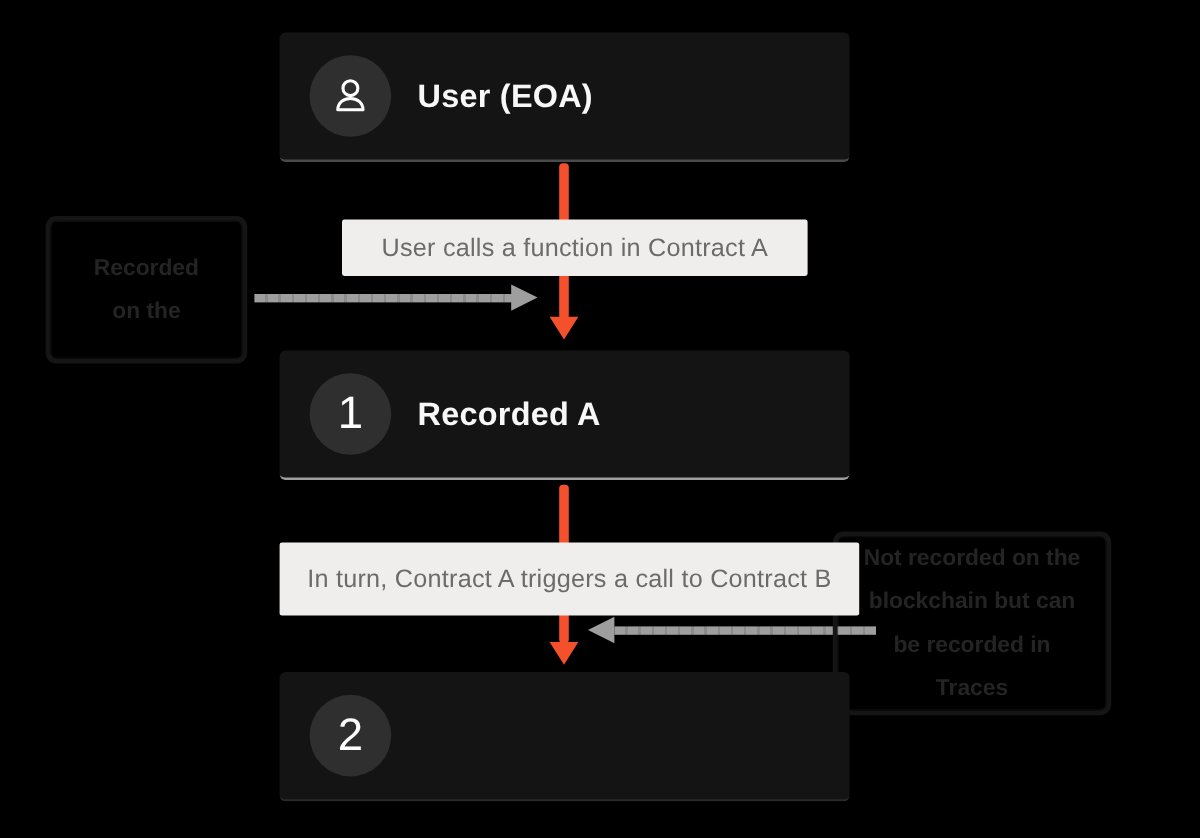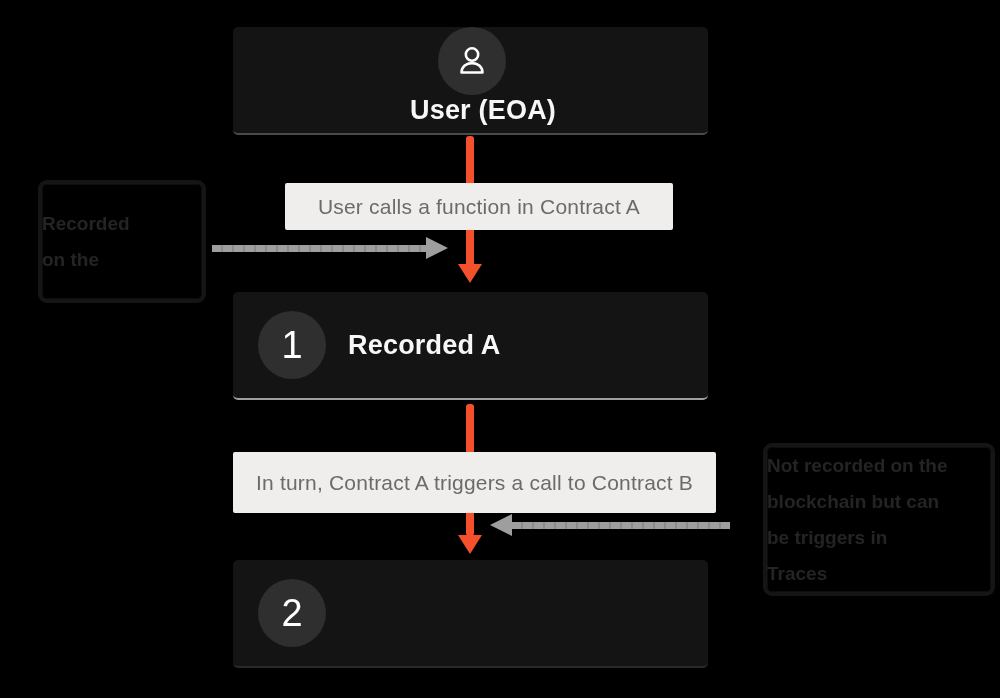--- a/index.html
+++ b/index.html
@@ -10,21 +10,21 @@
   }
   
   .node{
     position:absolute;left:233px;width:475px;height:108px;
     background:var(--node-bg,#141414);
     border-radius:5px;
     display:flex;align-items:center;
     padding-left:25px;box-sizing:border-box;
     z-index:2;
   }
-  .node-user{top:27px;border-bottom:2px solid #4a4a4a;flex-direction:column;}
+  .node-user{top:27px;border-bottom:2px solid #4a4a4a;}
   .node-a{top:292px;border-bottom:2px solid #9e9e9e;}
   .node-b{top:560px;border-bottom:2px solid #2a2a2a;}
   .badge{
     width:68px;height:68px;border-radius:50%;
     background:var(--badge-bg,#2f2f2f);
     display:flex;align-items:center;justify-content:center;
     margin-right:22px;flex:0 0 auto;
     color:#fff;font-size:38px;font-weight:400;line-height:1;
   }
   .node-title{
@@ -69,26 +69,26 @@
     border-top:11px solid transparent;border-bottom:11px solid transparent;}
   .ghead-right{left:426px;top:237px;border-left:22px solid var(--gray-arrow,#9e9e9e);}
   .ghead-left{left:490px;top:514px;border-right:22px solid var(--gray-arrow,#9e9e9e);}
   
   .note{
     position:absolute;z-index:2;box-sizing:border-box;
     border:4px solid var(--annotation-border,#151515);
     border-radius:9px;
     box-shadow:inset 0 0 0 1px rgba(255,255,255,0.05);
     color:var(--annotation-text,#242424);
-    font-weight:bold;font-size:19px;text-align:left;
+    font-weight:bold;font-size:19px;text-align:center;
     display:flex;flex-direction:column;justify-content:center;
   }
   .note-line{line-height:36px;height:36px;}
   .note-left{left:38px;top:180px;width:168px;height:123px;}
-  .note-right{left:763px;top:443px;width:232px;height:153px;}
+  .note-right{left:694px;top:443px;width:232px;height:153px;}
   .user-icon-svg{display:block;}
 </style>
 </head>
 <body>
 
 <div class="canvas">
 
   <div class="stem stem-1"></div>
   <div class="ohead ohead-1"></div>
   <div class="stem stem-2"></div>
@@ -125,21 +125,21 @@
     <div class="node-title">Recorded A</div>
   </div>
 
   <div class="edge-label edge-label-2">
     <span>In turn, Contract A triggers a call to Contract B</span>
   </div>
 
   <div class="note note-right">
     <div class="note-line">Not recorded on the</div>
     <div class="note-line">blockchain but can</div>
-    <div class="note-line">be triggers in</div>
+    <div class="note-line">be recorded in</div>
     <div class="note-line">Traces</div>
   </div>
 
   <div class="node node-b">
     <div class="badge">2</div>
   </div>
 
 </div>
 
 </body></html>

